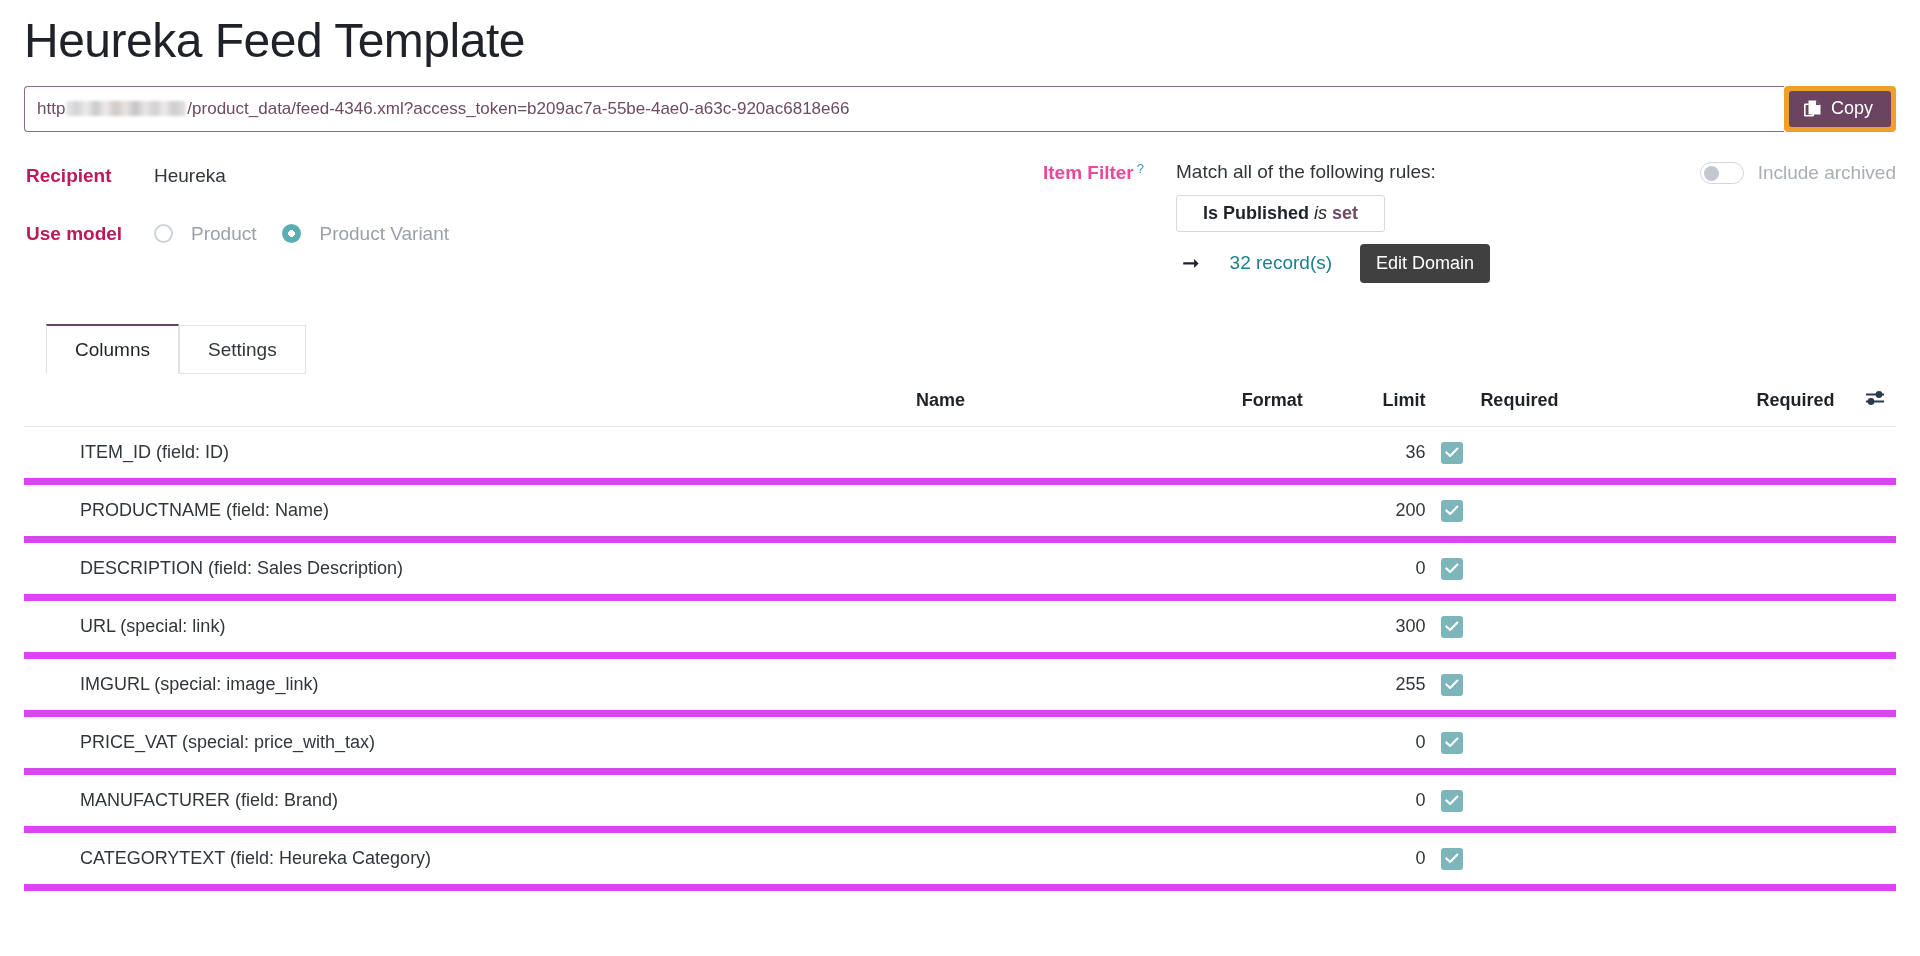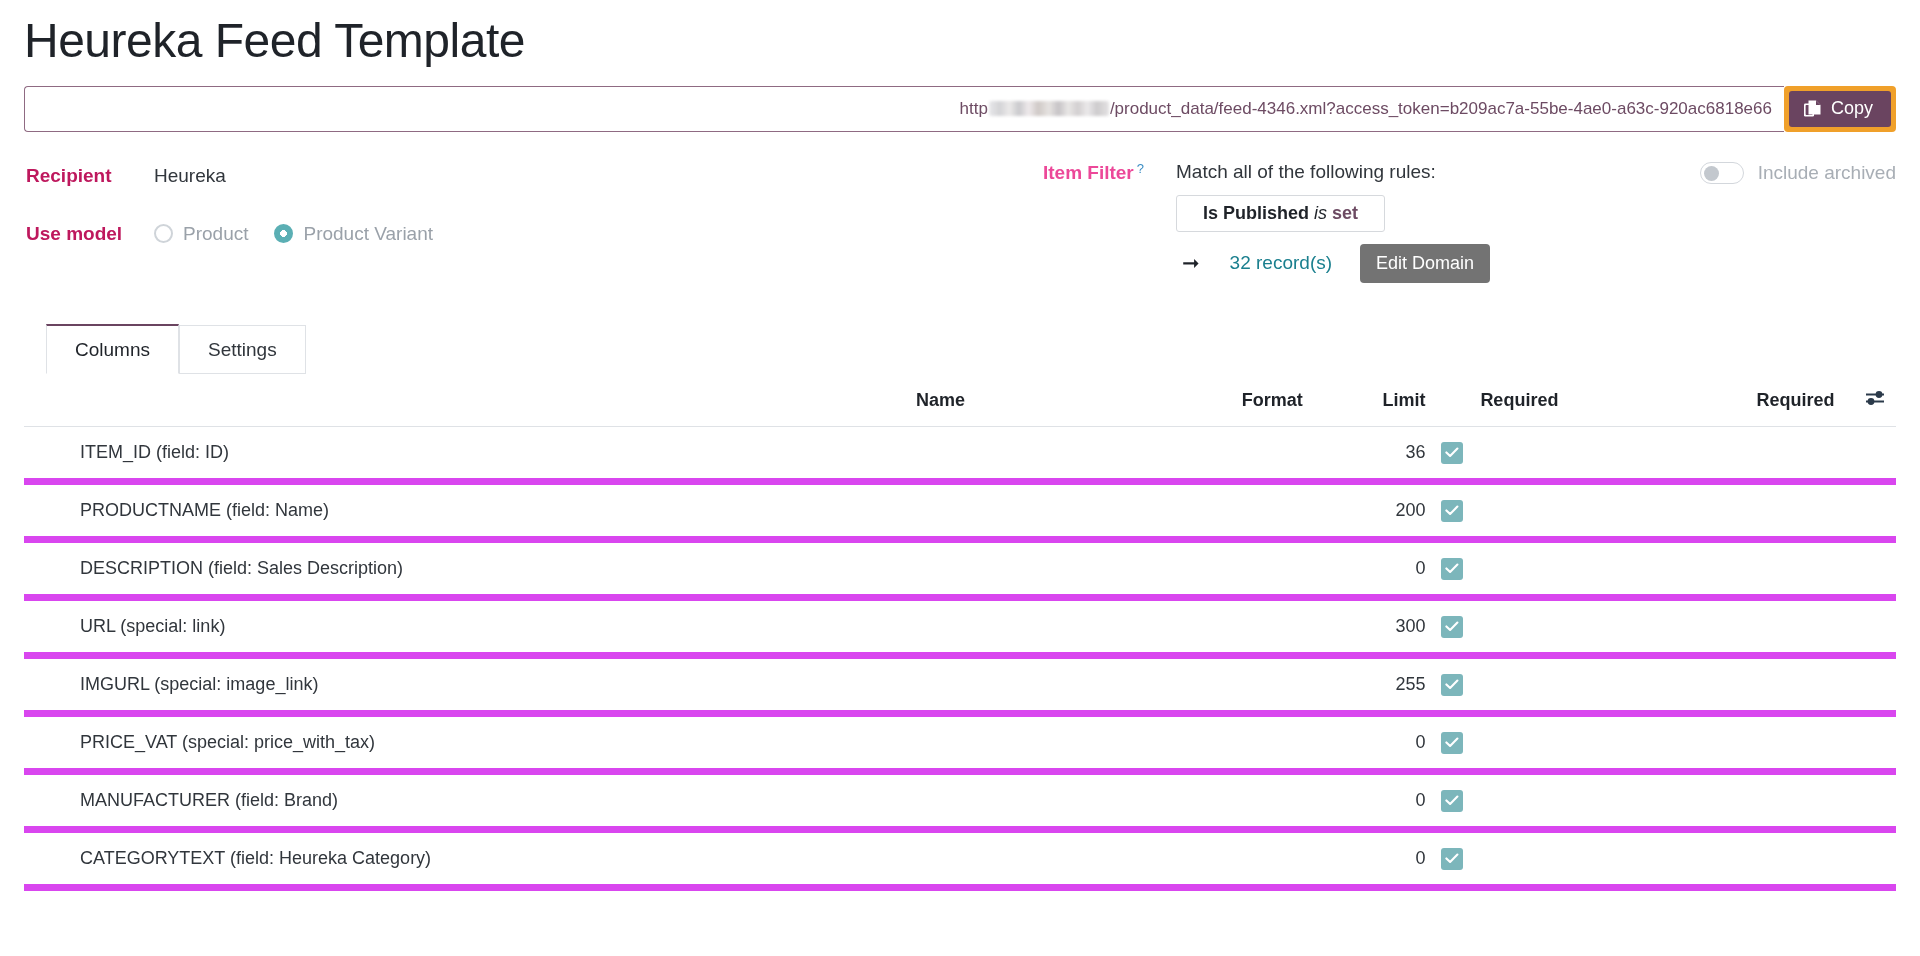--- a/index.html
+++ b/index.html
@@ -30,21 +30,21 @@
     margin-top: 18px;
     height: 46px;
   }
   .url-field {
     flex: 1 1 auto;
     border: 1px solid #8f6a82;
     border-right: none;
     border-radius: 4px 0 0 4px;
     display: flex;
     align-items: center;
-    justify-content: flex-end;
+    justify-content: flex-start;
     background: #fff;
     font-size: 17px;
     color: #6d4b63;
     overflow: hidden;
     white-space: nowrap;
     padding: 0 12px;
   }
   .url-text { display: inline-flex; align-items: baseline; }
   .url-blur {
     display: inline-block;
@@ -94,21 +94,21 @@
   .f-row + .f-row { margin-top: 22px; }
   .f-label {
     font-size: 19px;
     font-weight: bold;
     color: #be185d;
     width: 128px;
     flex: none;
   }
   .f-value { font-size: 19px; color: #31363c; }
   .radio-group { display: flex; align-items: center; gap: 26px; }
-  .radio-opt { display: flex; align-items: center; gap: 10px; cursor: pointer; }
+  .radio-opt { display: flex; align-items: center; gap: 18px; cursor: pointer; }
   .radio-dot {
     width: 19px; height: 19px; border-radius: 50%;
     border: 2px solid #cfd4d9; background: #fff;
     display: inline-block; flex: none;
   }
   .radio-dot.on {
     border-color: #5bafb4;
     background:
       radial-gradient(circle at 50% 50%, #ffffff 0 33%, #5bafb4 34% 100%);
   }
@@ -139,21 +139,21 @@
   .rule-chip i { font-style: italic; font-weight: normal; color: #1f2329; }
   .rule-chip .set { font-weight: bold; color: #6d4b63; }
   .rec-row { display: flex; align-items: center; gap: 14px; margin-top: 12px; }
   .arrow-ico { font-size: 21px; color: #1f2329; margin-left: 6px; }
   .rec-count {
     font-size: 19px; color: #1a7f8e; cursor: pointer;
     margin-left: 16px;
   }
   .edit-domain-btn {
     margin-left: 14px;
-    background: #737373; color: #fff; border: none;
+    background: #404040; color: #fff; border: none;
     border-radius: 4px; padding: 9px 16px;
     font-size: 18px; font-family: "Liberation Sans", sans-serif;
     cursor: pointer;
   }
 
   .archive-col {
     flex: none; width: 330px;
     display: flex; align-items: center; justify-content: flex-end;
     gap: 14px; padding-top: 4px;
   }

